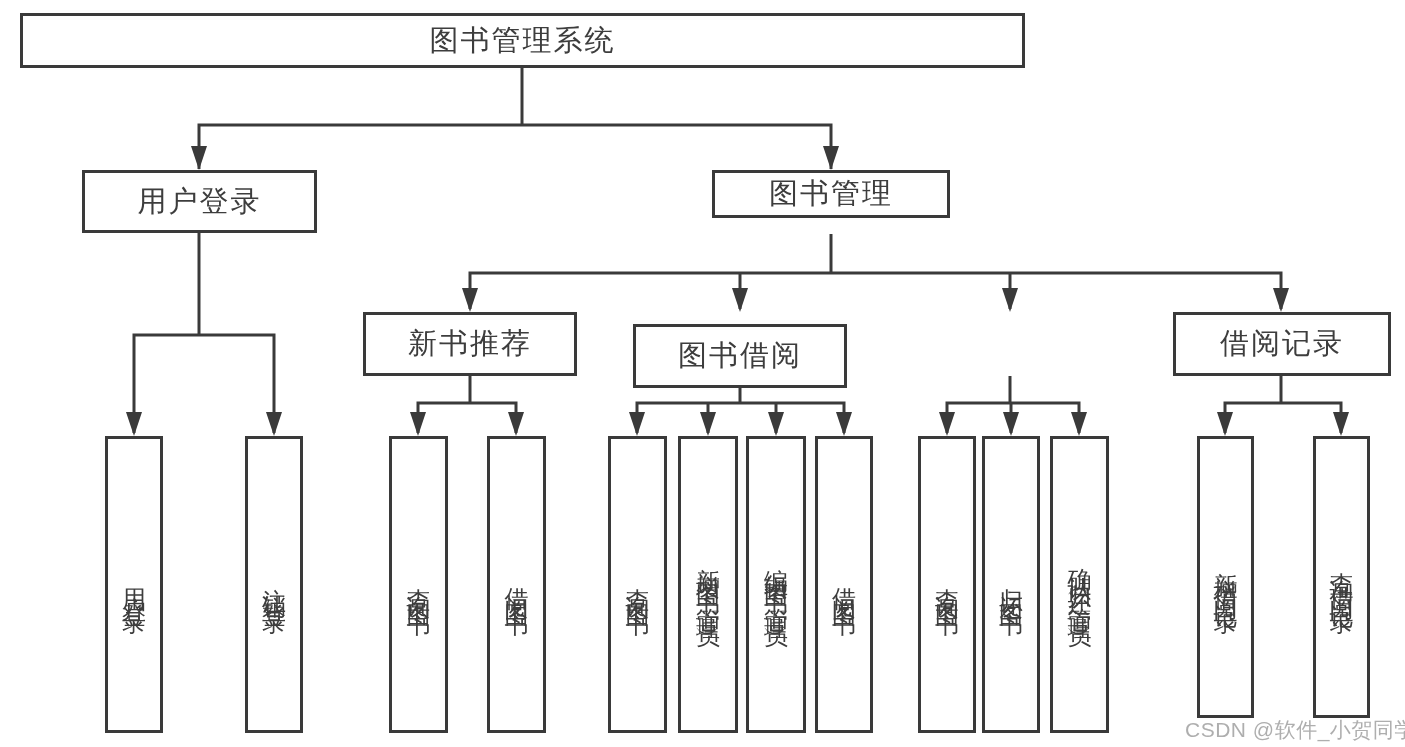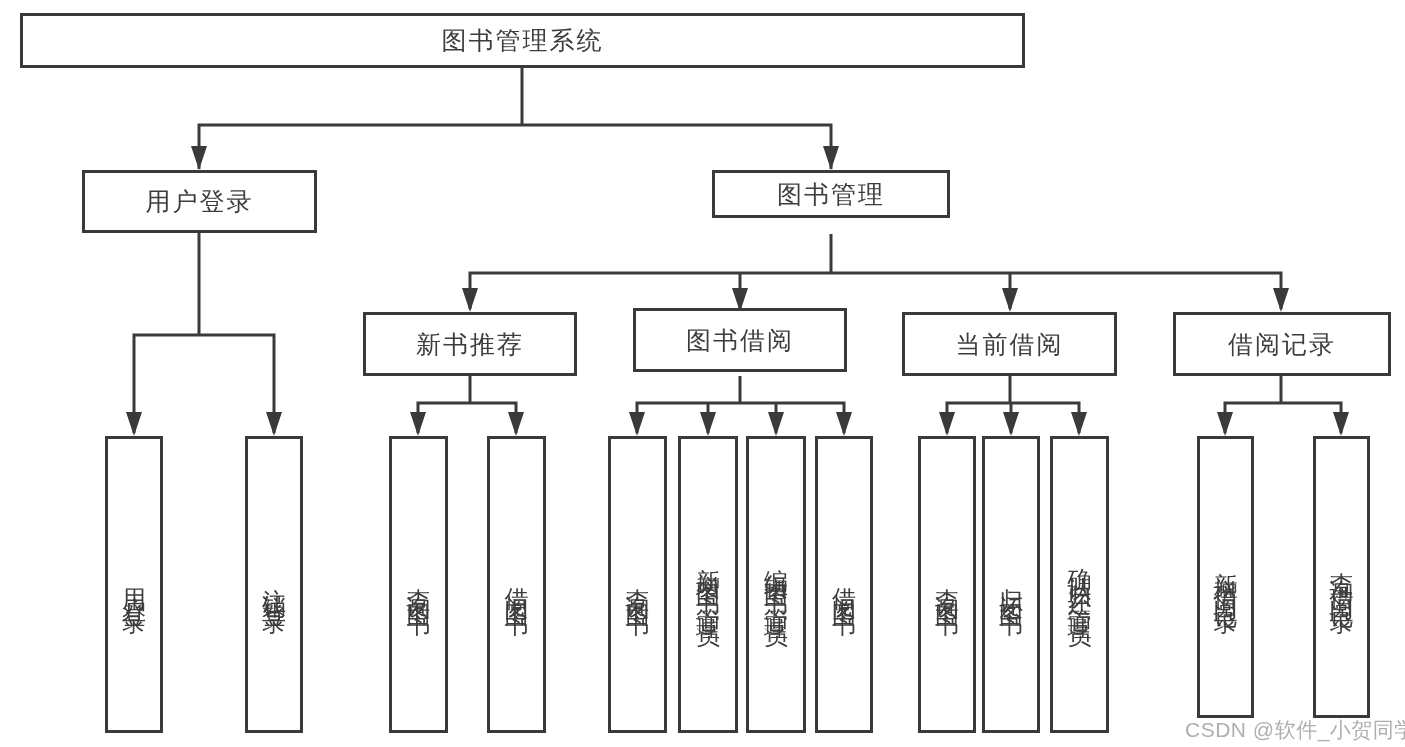--- a/index.html
+++ b/index.html
@@ -27,21 +27,21 @@
     background: #ffffff;
     border: 3px solid #3a3a3a;
     display: flex;
     align-items: center;
     justify-content: center;
     z-index: 2;
     color: #3d3d3d;
   }
 
   .hnode {
-    font-size: 25px;
+    font-size: 29px;
     letter-spacing: 2px;
     white-space: nowrap;
   }
 
   .vnode .vtext {
     writing-mode: vertical-rl;
     text-orientation: mixed;
     font-size: 24px;
     letter-spacing: 8px;
     line-height: 1;
@@ -126,23 +126,22 @@
   </svg>
 
   <div class="node hnode" style="left:20px; top:13px; width:1005px; height:55px;">图书管理系统</div>
 
   <div class="node hnode" style="left:82px; top:170px; width:235px; height:63px;">用户登录</div>
 
   <div class="node hnode" style="left:712px; top:170px; width:238px; height:48px;">图书管理</div>
 
   <div class="node hnode" style="left:363px; top:312px; width:214px; height:64px;font-family:Liberation Serif, serif;">新书推荐</div>
 
-  <div class="node hnode" style="left:633px; top:308px; width:214px; height:64px;">图书借阅</div>
+  <div class="node hnode" style="left:633px; top:324px; width:214px; height:64px;">图书借阅</div>
 
-  <div class="node hnode" style="left:902px; top:312px; width:215px; height:64px;">当前借阅</div>
 
   <div class="node hnode" style="left:1173px; top:312px; width:218px; height:64px;">借阅记录</div>
 
   <div class="node vnode" style="left:105px; top:436px; width:58px; height:297px;">
     <span class="vtext">用户登录</span>
   </div>
 
   <div class="node vnode" style="left:245px; top:436px; width:58px; height:297px;">
     <span class="vtext">注销登录</span>
   </div>

